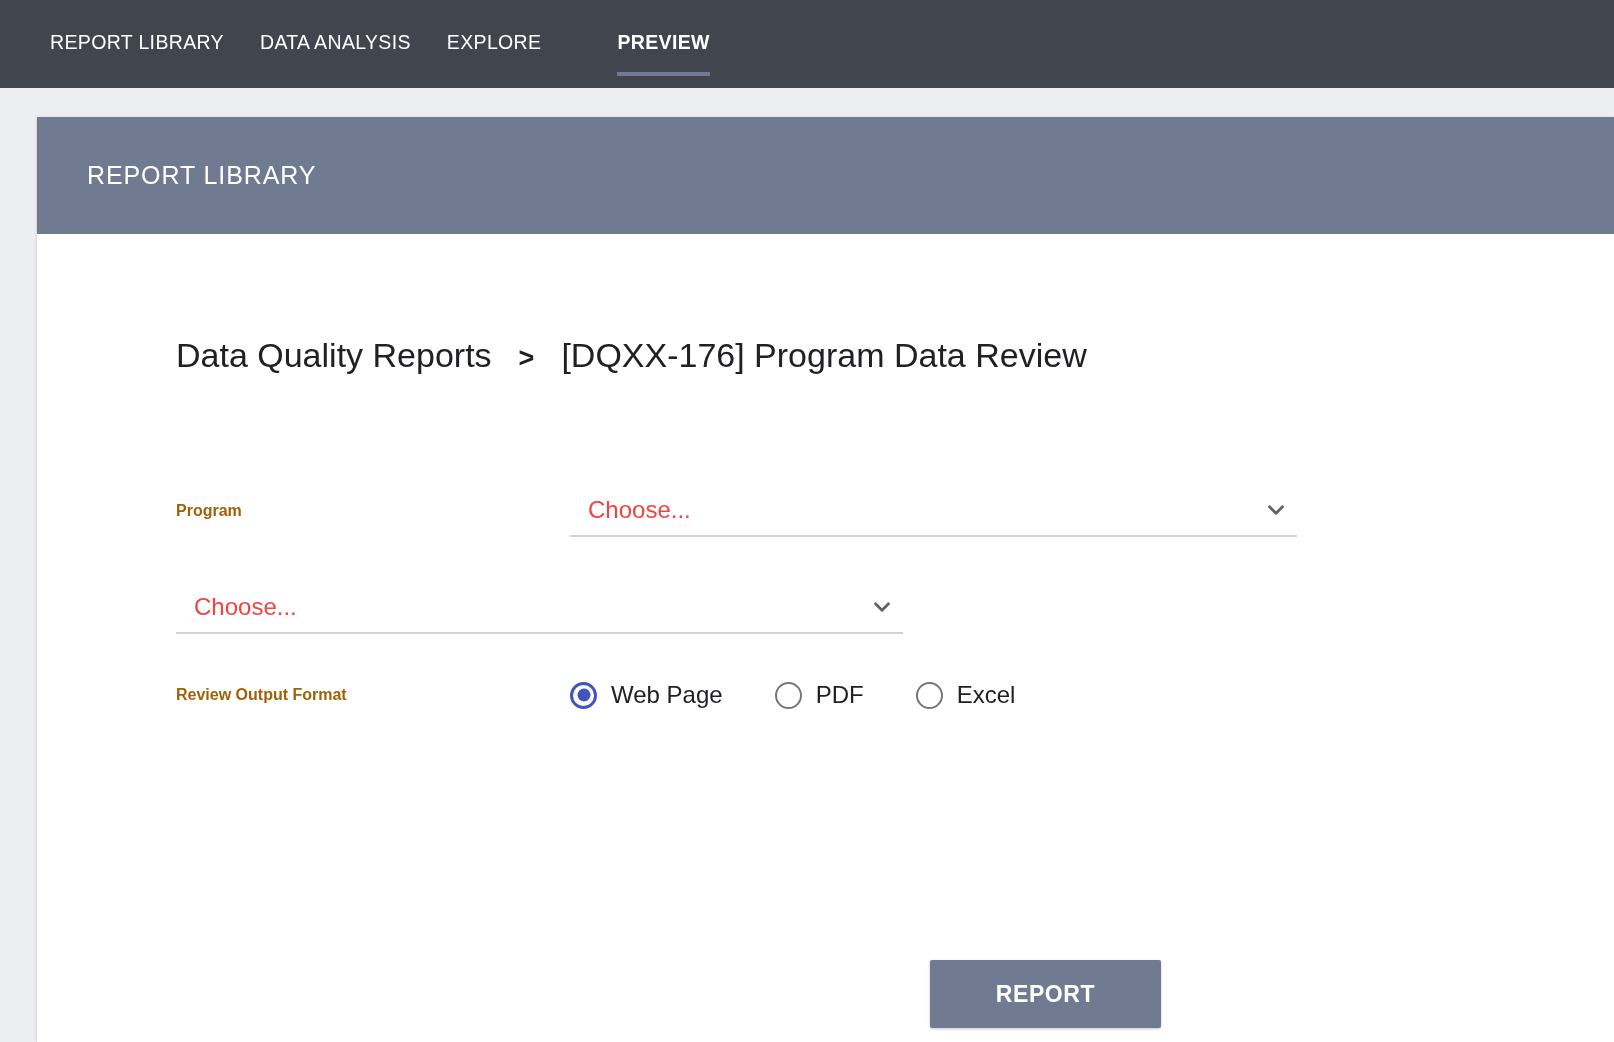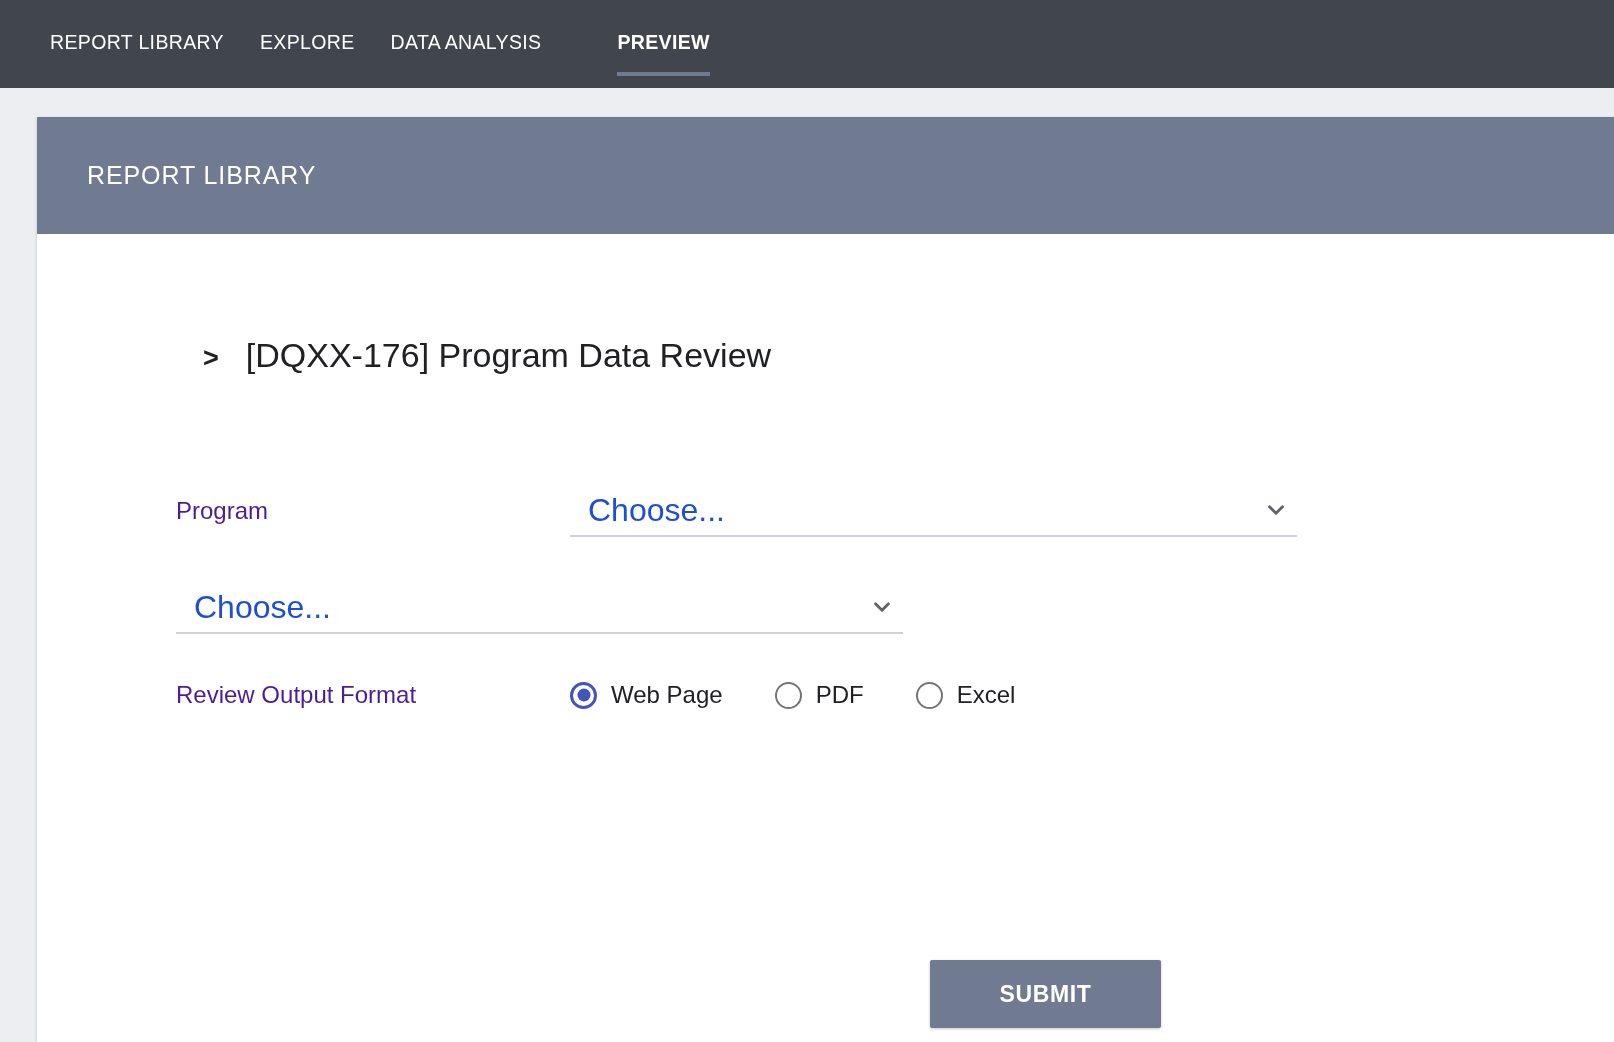--- a/index.html
+++ b/index.html
@@ -120,38 +120,38 @@
     display: flex;
     align-items: center;
     width: 1200px;
   }
   .row-program { top: 251px; }
   .row-status  { top: 348px; }
   .row-format  { top: 447px; }
 
   .field-label {
     width: 394px;
-    font-size: 24px;
-    font-weight: 400;
-    color: #4c1d95;
+    font-size: 16px;
+    font-weight: 700;
+    color: #a16207;
     flex: 0 0 394px;
   }
 
   .select-wrap {
     position: relative;
     width: 727px;
     height: 52px;
     border-bottom: 2px solid #cfd2d8;
     display: flex;
     align-items: center;
     cursor: pointer;
   }
   .select-value {
-    font-size: 32px;
-    color: #1d4ed8;
+    font-size: 24px;
+    color: #ef4444;
     padding-left: 18px;
   }
   .chev {
     position: absolute;
     right: 8px;
     top: 50%;
     transform: translateY(-50%);
     width: 26px;
     height: 26px;
     display: block;
@@ -219,25 +219,25 @@
 <body>
 
 <div class="topnav">
   <div class="nav-items">
 
     <div class="nav-item">
       <span class="nav-label">REPORT LIBRARY</span>
     </div>
 
     <div class="nav-item">
+      <span class="nav-label">DATA ANALYSIS</span>
+    </div>
+
+    <div class="nav-item">
       <span class="nav-label">EXPLORE</span>
-    </div>
-
-    <div class="nav-item">
-      <span class="nav-label">DATA ANALYSIS</span>
     </div>
 
     <div class="nav-item active">
       <span class="nav-label">PREVIEW</span>
       <span class="nav-underline"></span>
     </div>
 
   </div>
 </div>
 
@@ -245,20 +245,21 @@
 
 <div class="card">
 
   <div class="card-header">
     <span class="card-header-title">REPORT LIBRARY</span>
   </div>
 
   <div class="card-body">
 
     <div class="breadcrumb">
+      <span class="crumb-root">Data Quality Reports</span>
       <span class="crumb-sep">&gt;</span>
       <span class="crumb-current">[DQXX-176] Program Data Review</span>
     </div>
 
     <div class="form-row row-program">
       <span class="field-label">Program</span>
       <div class="select-wrap">
         <span class="select-value">Choose...</span>
         <span class="chev">
           <svg width="26" height="26" viewBox="0 0 24 24" fill="none" stroke="#5f6368" stroke-width="2.6" stroke-linecap="round" stroke-linejoin="round">
@@ -294,16 +295,16 @@
         </div>
 
         <div class="radio-opt">
           <span class="radio-mark"></span>
           <span class="radio-label">Excel</span>
         </div>
 
       </div>
     </div>
 
-    <button class="submit-btn">SUBMIT</button>
+    <button class="submit-btn">REPORT</button>
 
   </div>
 </div>
 
 </body></html>

